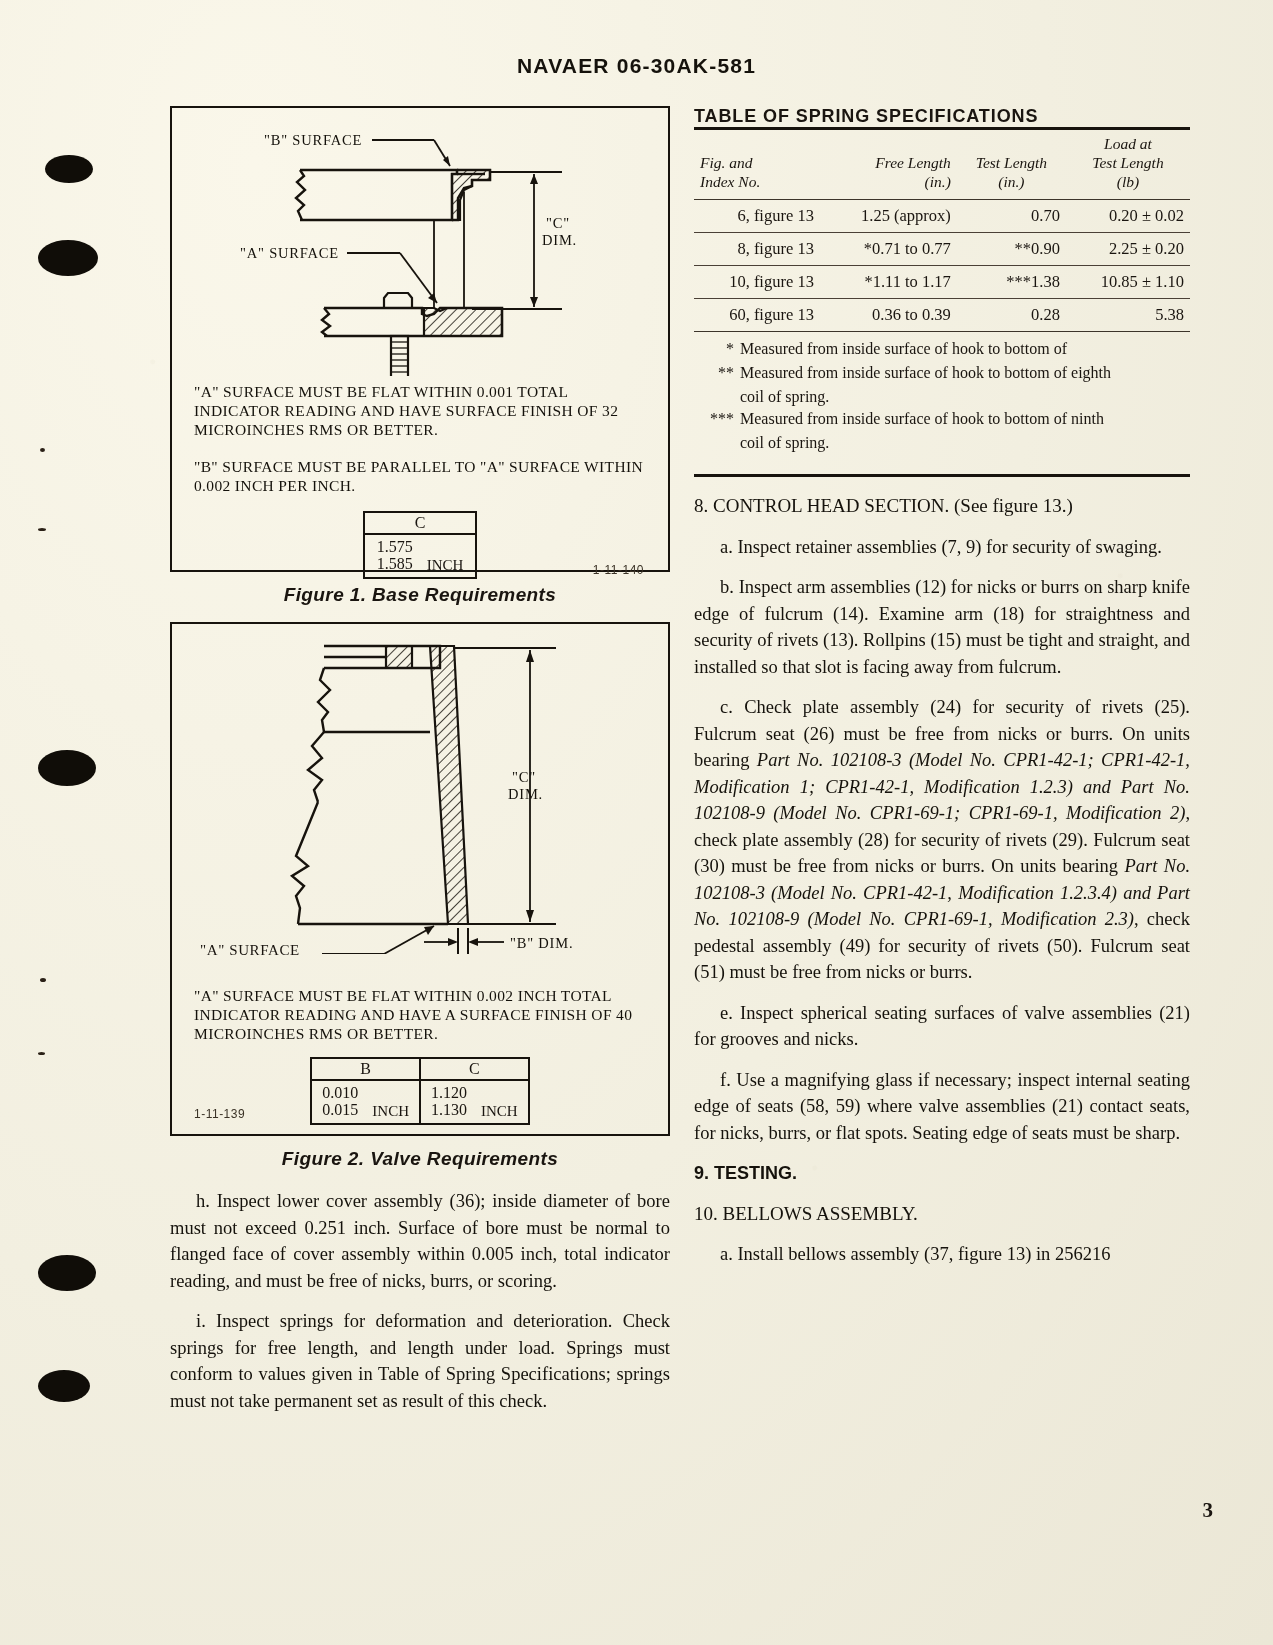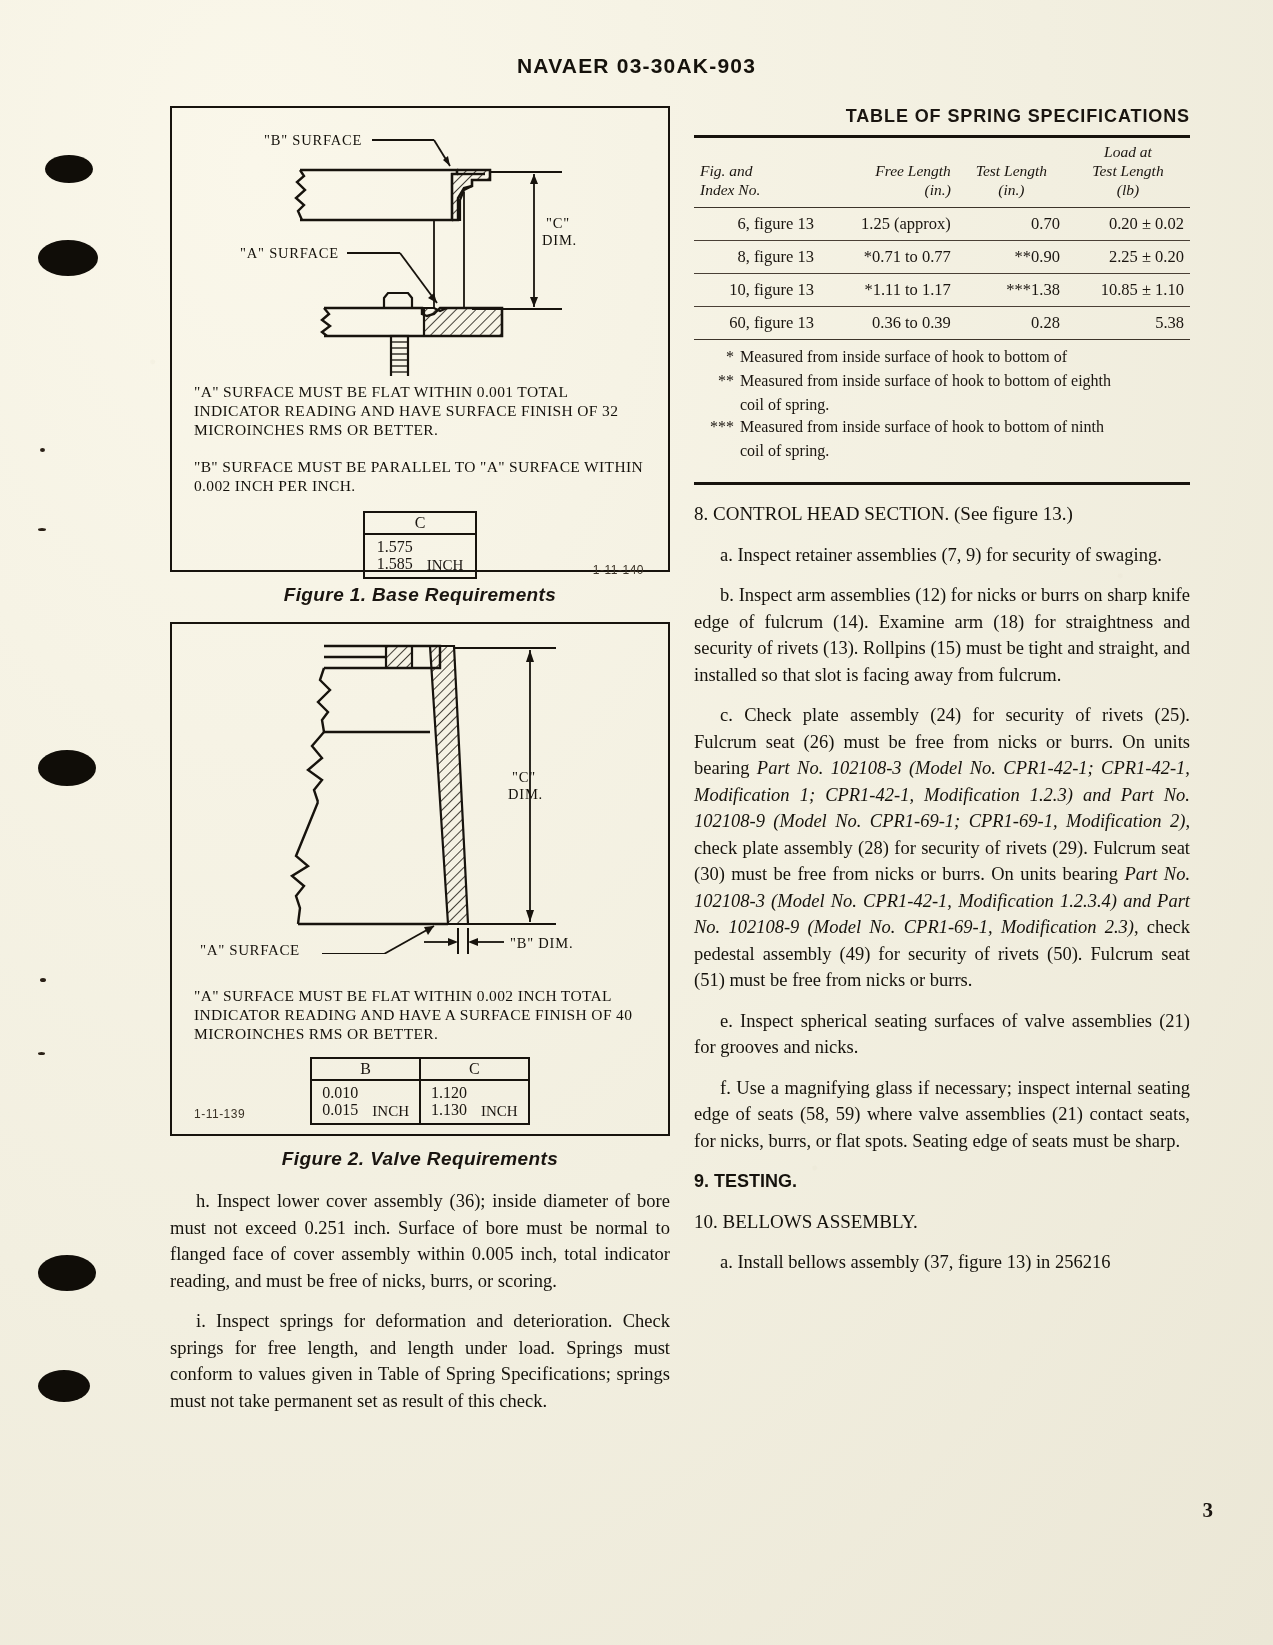--- a/index.html
+++ b/index.html
@@ -50,21 +50,21 @@
 
   .artnum{font-family:Liberation Sans, sans-serif;font-size:12px;letter-spacing:.5px;color:#3a3226;}
 
   .body-text{font-family:"Liberation Serif",serif;font-size:18.5px;line-height:26.5px;
     text-align:justify;color:#15120c;}
   .body-text p{margin:0 0 14px 0;text-indent:26px;}
 
   
   .col-right{position:absolute;left:694px;top:106px;width:496px;}
   .tbl-title{font-family:"Liberation Sans",sans-serif;font-weight:bold;font-size:18px;
-    text-align:right;letter-spacing:.9px;margin-bottom:8px;}
+    text-align:left;letter-spacing:.9px;margin-bottom:0;}
   table.spring{border-collapse:collapse;width:100%;font-family:"Liberation Serif",serif;}
   table.spring th{font-style:italic;font-size:15.5px;font-weight:normal;padding:4px 6px 8px 6px;
     line-height:19px;vertical-align:bottom;}
   table.spring td{font-size:16.5px;padding:6px 6px;text-align:right;}
   table.spring td.c0{text-align:right;padding-right:14px;}
   table.spring tr.dataRow{border-top:1px solid #4a4036;}
   .thead-rule-top{border-top:3px solid #17130d;}
   .thead-rule-bot{border-bottom:1.6px solid #3c342a;}
   .tbl-bottom-rule{border-top:1.6px solid #3c342a;}
 
@@ -91,21 +91,21 @@
       <div class="hole" style="left: 38px; top: 240px; width: 60px; height: 36px;"></div>
       <div class="hole" style="left: 38px; top: 750px; width: 58px; height: 36px;"></div>
       <div class="hole" style="left: 38px; top: 1255px; width: 58px; height: 36px;"></div>
       <div class="hole" style="left: 38px; top: 1370px; width: 52px; height: 32px;"></div>
       <div class="speck" style="left: 40px; top: 448px; width: 5px; height: 4px;"></div>
       <div class="speck" style="left: 38px; top: 528px; width: 8px; height: 3px;"></div>
       <div class="speck" style="left: 40px; top: 978px; width: 6px; height: 4px;"></div>
       <div class="speck" style="left: 38px; top: 1052px; width: 7px; height: 3px;"></div>
     </div>
 
-  <div class="doc-header">NAVAER 03-30AK-903</div>
+  <div class="doc-header">NAVAER 06-30AK-581</div>
 
   <div class="col-left">
 
     <div class="figbox" style="height:462px;">
 
       <div style="position:relative;height:268px;">
         <svg width="494" height="268" viewBox="0 0 494 268">
           <defs>
             <pattern id="hatchA" width="7" height="7" patternTransform="rotate(45)" patternUnits="userSpaceOnUse">
               <line x1="0" y1="0" x2="0" y2="7" stroke="#17130d" stroke-width="1.6"></line>

